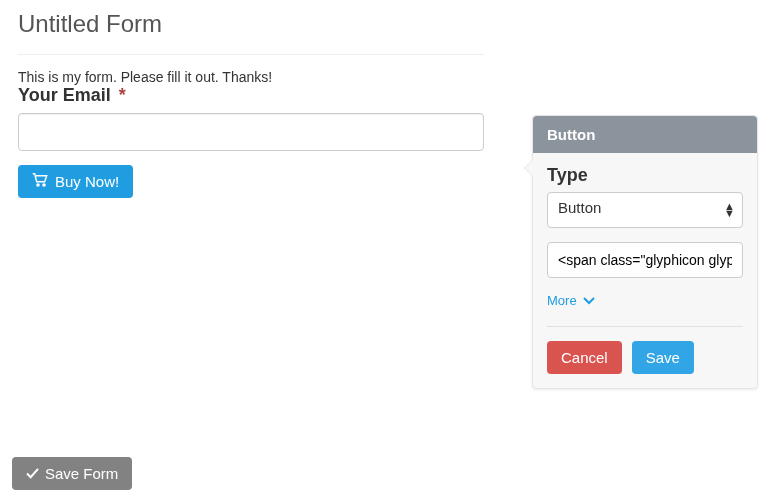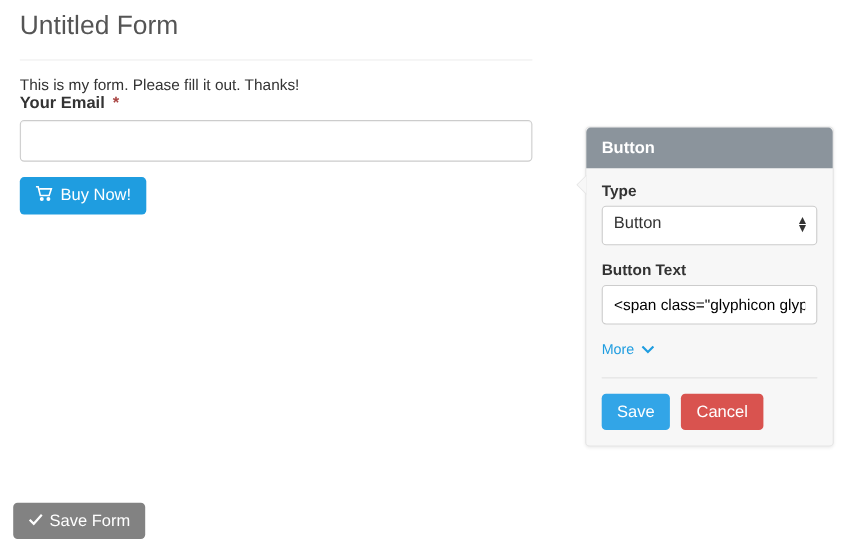--- a/index.html
+++ b/index.html
@@ -21,37 +21,38 @@
     border-bottom: 1px solid #eee;
     margin-bottom: 14px;
     width: 466px;
   }
   .form-desc {
     color: #333;
     font-size: 14px;
   }
   .field-label {
     font-weight: 700;
-    font-size: 15px;
+    font-size: 18px;
     margin-bottom: 7px;
     display: block;
   }
   .required-star { color: #a94442; margin-left: 3px; }
   .text-input {
     width: 466px;
     height: 38px;
     border: 1px solid #ccc;
     border-radius: 4px;
     padding: 6px 12px;
     font-size: 14px;
     background: #fff;
     box-shadow: inset 0 1px 1px rgba(0,0,0,.06);
   }
   .btn {
     display: inline-flex;
+    align-items: center;
     border: none;
     border-radius: 4px;
     padding: 8px 14px;
     font-size: 15px;
     cursor: pointer;
   }
   .btn-primary { background: #1f9de0; color: #fff; }
   .btn-primary-flat { background: #32a5e7; color: #fff; }
   .btn-danger { background: #d9534f; color: #fff; }
   .btn-gray { background: #828282; color: #fff; }
@@ -76,21 +77,21 @@
     color: #fff;
     padding: 10px 14px;
     border-top-left-radius: 4px;
     border-top-right-radius: 4px;
     font-size: 15px;
     font-weight: 600;
   }
   .panel-body { padding: 12px 14px 14px; }
   .plabel {
     font-weight: 700;
-    font-size: 14px;
+    font-size: 18px;
     display: block;
     margin-bottom: 6px;
   }
   .select-wrap { position: relative; margin-bottom: 14px; }
   .select {
     width: 100%;
     height: 36px;
     border: 1px solid #ccc;
     border-radius: 4px;
     background: #fff;
@@ -183,37 +184,36 @@
   <div class="panel-arrow-border"></div>
   <div class="panel-arrow"></div>
   <div class="panel-header">Button</div>
   <div class="panel-body">
     <label class="plabel">Type</label>
     <div class="select-wrap">
       <div class="select">Button</div>
       <div class="select-caret">▲<br>▼</div>
     </div>
 
-    <label class="plabel">Button Text</label>
     <input type="text" class="panel-input" value="&lt;span class=&quot;glyphicon glyphicon-" style="">
 
     <div class="more-link">
       <span>More</span>
       <span>
         <svg width="12" height="8" viewBox="0 0 12 8">
             <path d="M1 1l5 5 5-5" fill="none" stroke="#1f9de0" stroke-width="2"></path>
           </svg>
       </span>
     </div>
 
     <hr class="panel-divider">
 
     <div class="panel-actions">
+      <button class="btn btn-danger">Cancel</button>
       <button class="btn btn-primary-flat">Save</button>
-      <button class="btn btn-danger">Cancel</button>
     </div>
   </div>
 </div>
 
 <div class="save-form-row">
   <button class="btn btn-gray">
     <span class="check-icon">
       <svg width="13" height="11" viewBox="0 0 14 12">
           <path d="M1 6l4 4 8-9" fill="none" stroke="#fff" stroke-width="2.2"></path>
         </svg>

